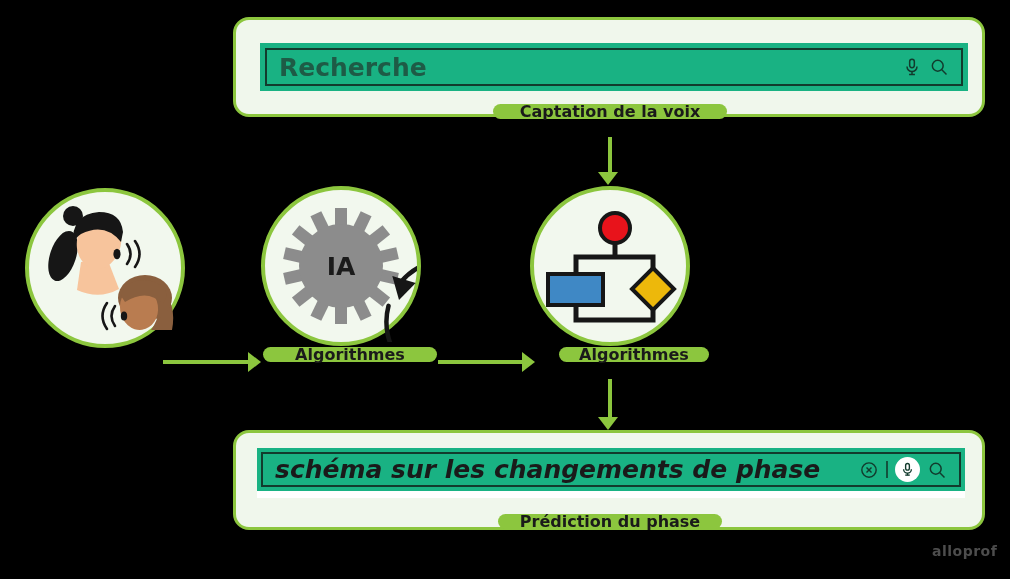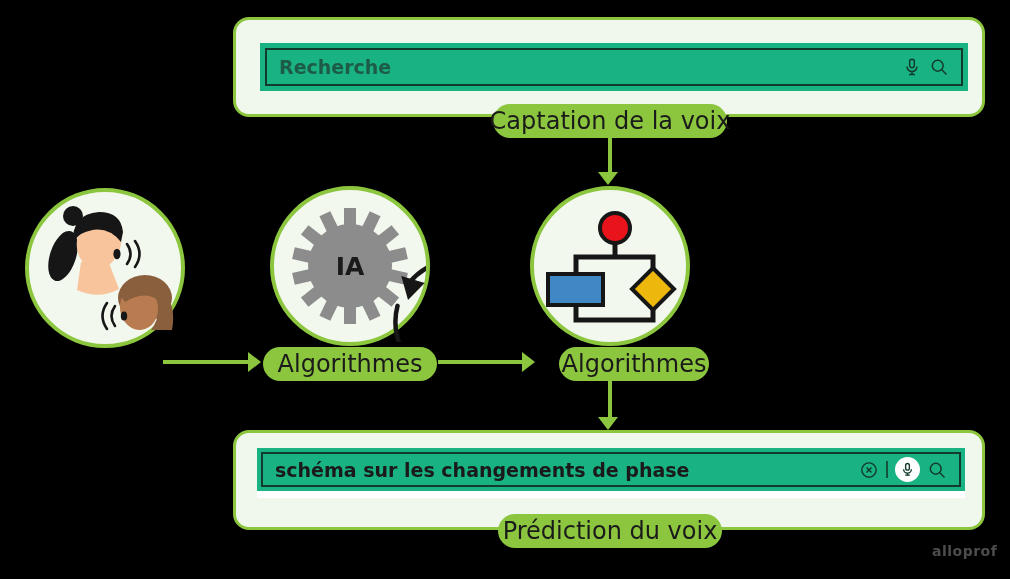--- a/index.html
+++ b/index.html
@@ -8,50 +8,50 @@
 
   
   .panel{position:absolute;background:var(--panel-bg,#f0f7ec);border:3px solid var(--accent-green,#8cc63e);
          border-radius:16px;box-sizing:border-box;}
   .panel.top{left:233px;top:17px;width:752px;height:100px;}
   .panel.bottom{left:233px;top:430px;width:752px;height:100px;}
 
   
   .searchbar{position:absolute;background:var(--teal,#19b283);box-sizing:border-box;}
   .searchbar.top{left:257px;top:40px;width:708px;height:48px;}
-  .searchbar.bottom{left:257px;top:448px;width:708px;height:43px;}
+  .searchbar.bottom{left:257px;top:448px;width:708px;height:43px;font-style:italic;}
   .searchbar-inner{position:absolute;inset:5px;border:2px solid var(--dark-border,#123b2d);
          display:flex;align-items:center;justify-content:space-between;padding:0 12px;box-sizing:border-box;}
   .searchbar.bottom .searchbar-inner{inset:4px;}
-  .search-text{font-size:19px;font-weight:bold;white-space:nowrap;text-align:center;}
+  .search-text{font-size:25px;font-weight:bold;white-space:nowrap;text-align:center;}
   .search-text.placeholder{color:var(--placeholder-green,#1e5b46);}
   .search-text.typed{color:var(--text-black,#1a1a1a);}
   .bar-icons{display:flex;align-items:center;gap:7px;color:var(--dark-border,#123b2d);}
   .bar-icons svg{display:block;}
   .icon-sep{width:2px;height:17px;background:var(--dark-border,#123b2d);opacity:.8;}
   .mic-active-wrap{width:25px;height:25px;border-radius:50%;background:var(--white,#fff);
          display:flex;align-items:center;justify-content:center;}
   .white-strip{position:absolute;left:257px;top:491px;width:708px;height:7px;background:var(--white,#fff);}
 
   
-  .pill{position:absolute;background:var(--accent-green,#8cc63e);border-radius:17px;height:34px;
-        display:flex;align-items:center;justify-content:center;font-weight:normal;font-size:24px;
+  .pill{position:absolute;background:var(--accent-green,#8cc63e);border-radius:17px;height:15px;
+        display:flex;align-items:center;justify-content:center;font-weight:bold;font-size:16px;
         color:var(--text-black,#1a1a1a);z-index:5;box-sizing:border-box;white-space:nowrap;}
   .pill.cap{left:493px;top:104px;width:234px;}
   .pill.pred{left:498px;top:514px;width:224px;}
   .pill.n1{left:50px;top:347px;width:112px;}
   .pill.n2{left:263px;top:347px;width:174px;}
   .pill.n3{left:559px;top:347px;width:150px;}
 
   
   .circle{position:absolute;width:160px;height:160px;border-radius:50%;background:var(--circle-bg,#f2f8ee);
           border:4px solid var(--accent-green,#8cc63e);box-sizing:border-box;z-index:2;}
   .circle svg{position:absolute;inset:0;width:152px;height:152px;}
   .circle.c1{left:25px;top:188px;}
-  .circle.c2{left:270px;top:186px;}
+  .circle.c2{left:261px;top:186px;}
   .circle.c3{left:530px;top:186px;}
 
   
   .vline{position:absolute;width:4px;background:var(--accent-green,#8cc63e);z-index:3;}
   .vhead{position:absolute;width:0;height:0;border-left:10px solid transparent;border-right:10px solid transparent;
          border-top:13px solid var(--accent-green,#8cc63e);z-index:3;}
   .hline{position:absolute;height:4px;background:var(--accent-green,#8cc63e);z-index:3;}
   .hhead{position:absolute;width:0;height:0;border-top:10px solid transparent;border-bottom:10px solid transparent;
          border-left:13px solid var(--accent-green,#8cc63e);z-index:3;}
 
@@ -177,16 +177,16 @@
           </svg>
         </span>
         <svg width="20" height="20" viewBox="0 0 24 24" fill="none" stroke="currentColor" stroke-width="1.8">
           <circle cx="10.5" cy="10.5" r="6.5"></circle>
           <line x1="15.4" y1="15.4" x2="21" y2="21"></line>
         </svg>
       </span>
     </div>
   </div>
   <div class="white-strip"></div>
-  <div class="pill pred">Prédiction du voix</div>
+  <div class="pill pred">Prédiction du phase</div>
 
   <div class="watermark">alloprof</div>
 </div>
 
 </body></html>

